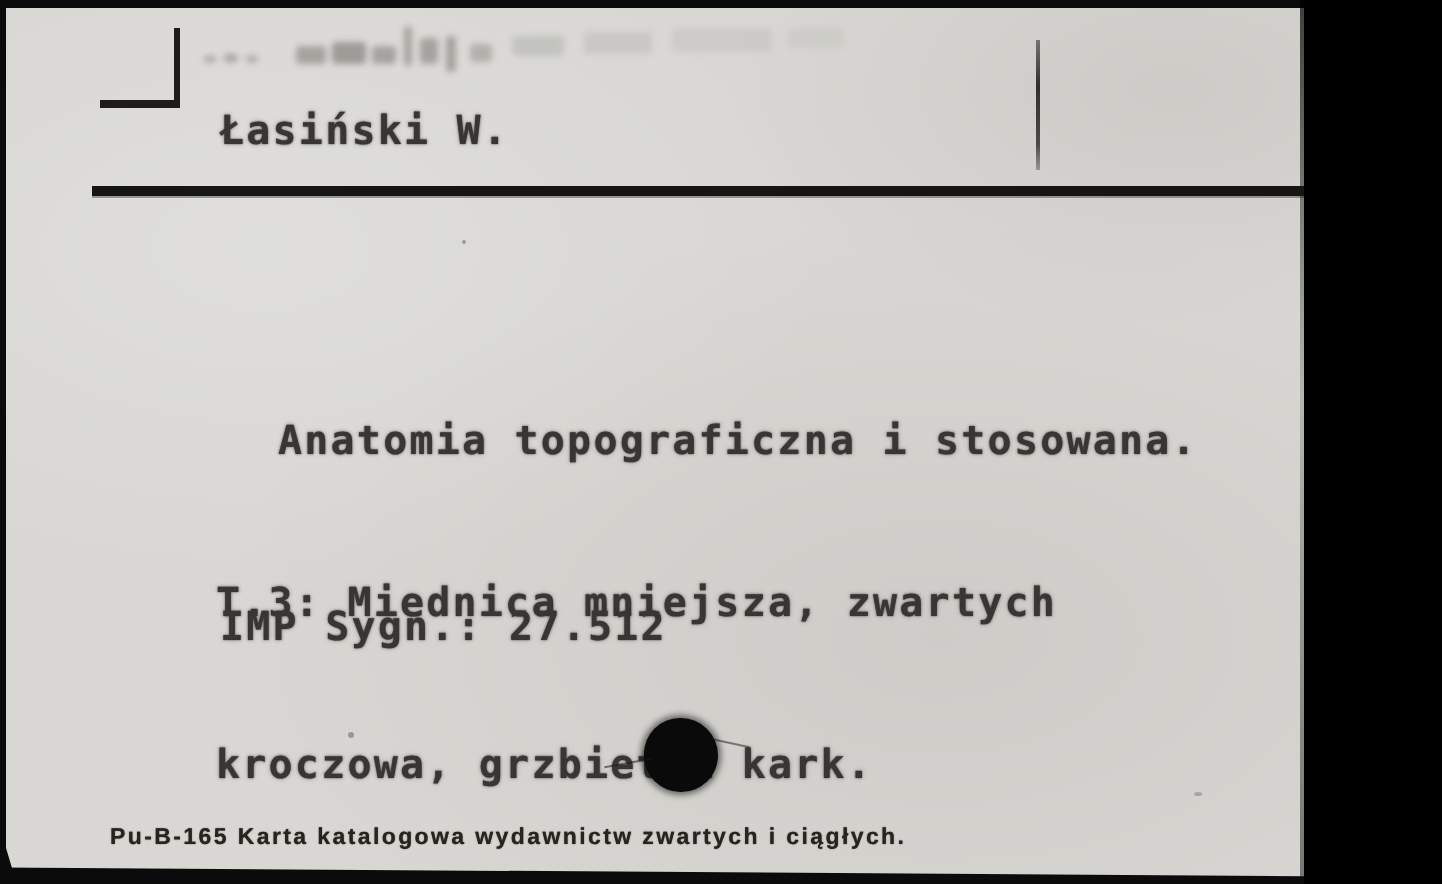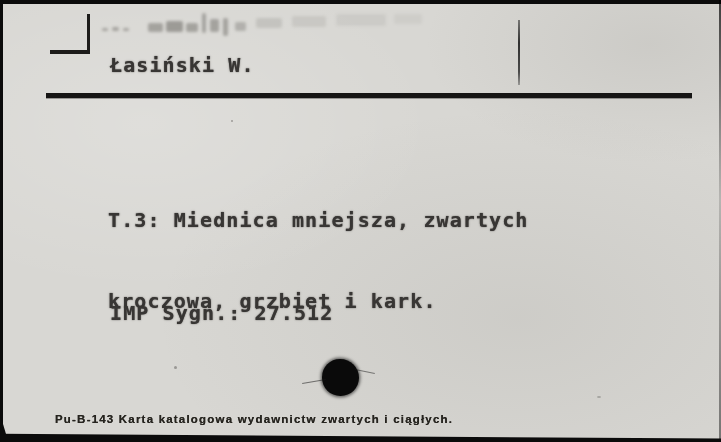--- a/index.html
+++ b/index.html
@@ -1,17 +1,17 @@
 <!DOCTYPE html>
 <html><head>
 <meta charset="utf-8">
 <style>
   html,body{margin:0;padding:0;background:#000;}
   .scan{
-    position:relative;width:721px;height:442px;overflow:hidden;
+    position:relative;width:652px;height:442px;overflow:hidden;
     background:
       radial-gradient(420px 240px at 20% 28%, rgba(255,255,255,.18), transparent 70%),
       radial-gradient(520px 300px at 72% 72%, rgba(110,108,100,.10), transparent 70%),
       radial-gradient(300px 160px at 90% 10%, rgba(120,118,112,.12), transparent 75%),
       #d8d7d3;
     font-family:"DejaVu Sans Mono", monospace;
   }
   
   .edge{position:absolute;background:#0b0b0b;}
   .edge-top{left:0;top:0;width:721px;height:4px;}
@@ -103,31 +103,32 @@
       <i class="g14"></i>
   </div>
 
   <div class="tw author">Łasiński W.</div>
 
   <div class="vline"></div>
 
   <div class="rule"></div>
 
   <div class="tw body-text">
+    <div class="indent">Anatomia topograficzna i stosowana.</div>
     <div>T.3: Miednica mniejsza, zwartych</div>
     <div>kroczowa, grzbiet i kark.</div>
     
   </div>
 
   <div class="tw sygn">IMP Sygn.: 27.512</div>
 
   <div class="hole"></div>
 
   <div class="speck sp1"></div>
   <div class="speck sp2"></div>
   <div class="speck sp3"></div>
 
   <div class="footer">
-    <div class="f1">Pu-B-143 Karta katalogowa wydawnictw zwartych i ciągłych.</div>
+    <div class="f1">Pu-B-165 Karta katalogowa wydawnictw zwartych i ciągłych.</div>
     
   </div>
 
 </div>
 
 </body></html>

